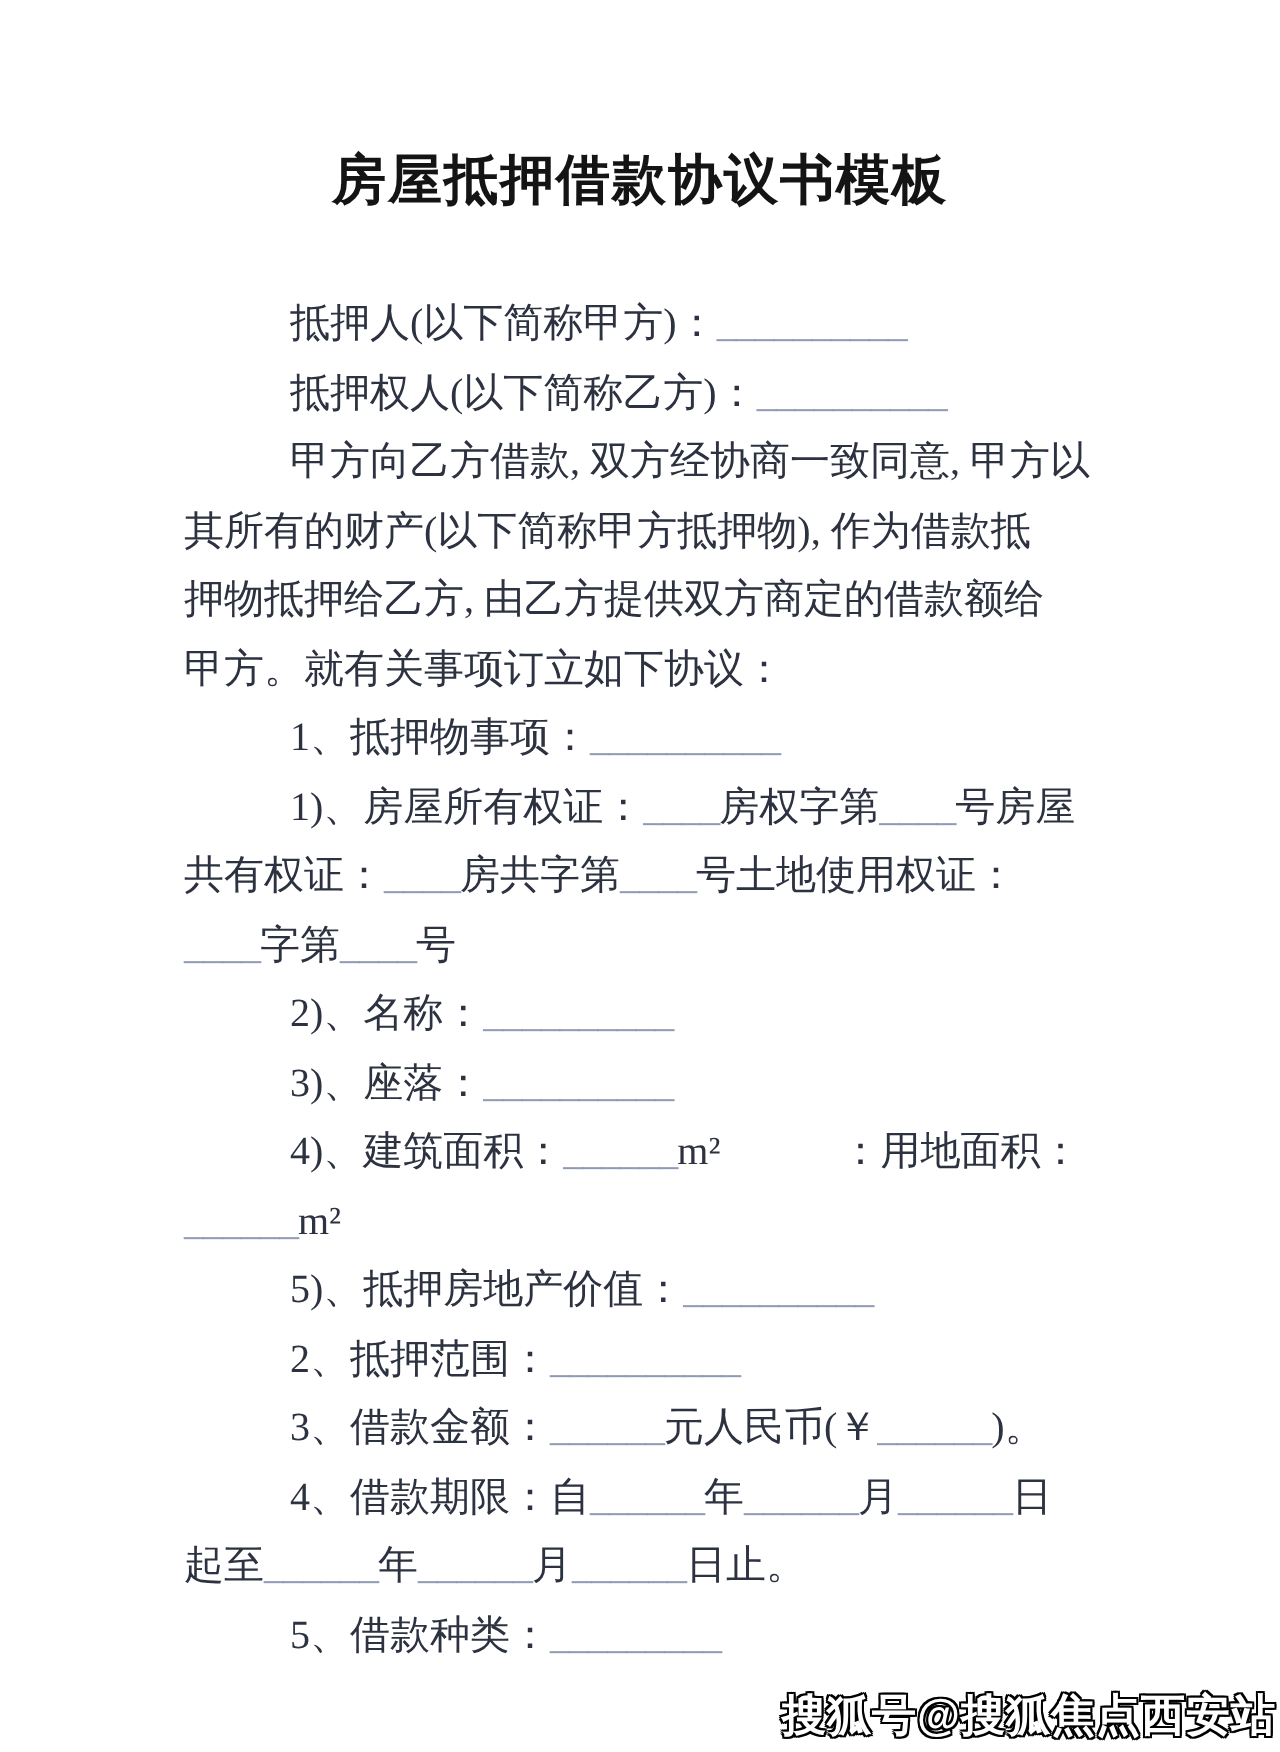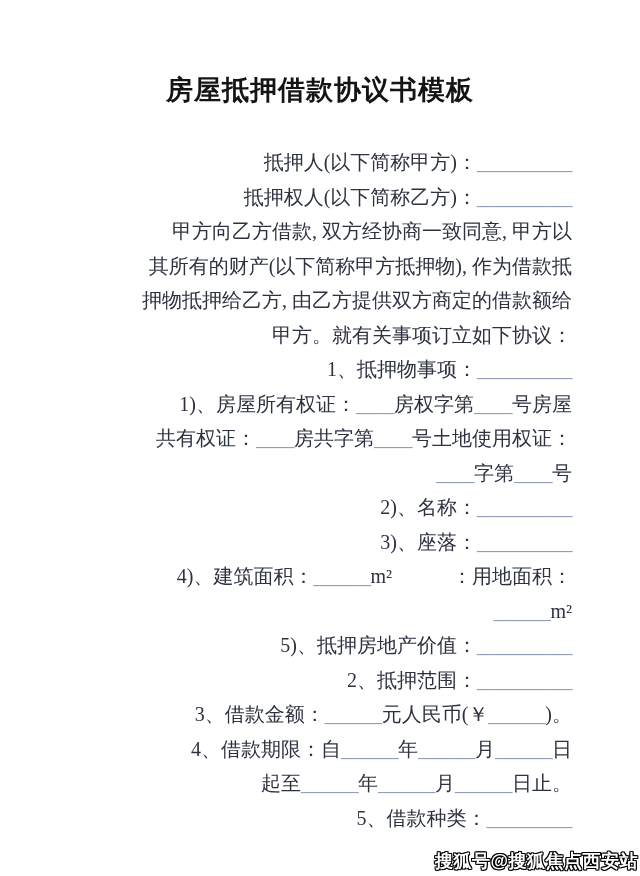--- a/index.html
+++ b/index.html
@@ -27,33 +27,33 @@
   .doc-body {
     position: absolute;
     top: 145px;
     left: 92px;
     width: 480px;
     font-size: 20px;
     line-height: 34.5px;
     color: #2d3240;
     white-space: pre-wrap;
   }
-  .line { white-space: pre-wrap; text-align: right; }
+  .line { white-space: pre-wrap; }
   .line.indent { padding-left: 53px; }
   .blank {
     color: #8f9ab4;
     letter-spacing: -0.5px;
   }
   .watermark {
     position: absolute;
     right: 2px;
     bottom: 3px;
     font-family: "Liberation Sans", "DejaVu Sans", sans-serif;
     font-weight: 700;
-    font-size: 18px;
+    font-size: 22px;
     letter-spacing: 0.5px;
     color: #ffffff;
     text-shadow:
       1px 0 0 #000, -1px 0 0 #000, 0 1px 0 #000, 0 -1px 0 #000,
       1px 1px 0 #000, -1px -1px 0 #000, 1px -1px 0 #000, -1px 1px 0 #000;
   }
 </style>
 </head>
 <body>
 

